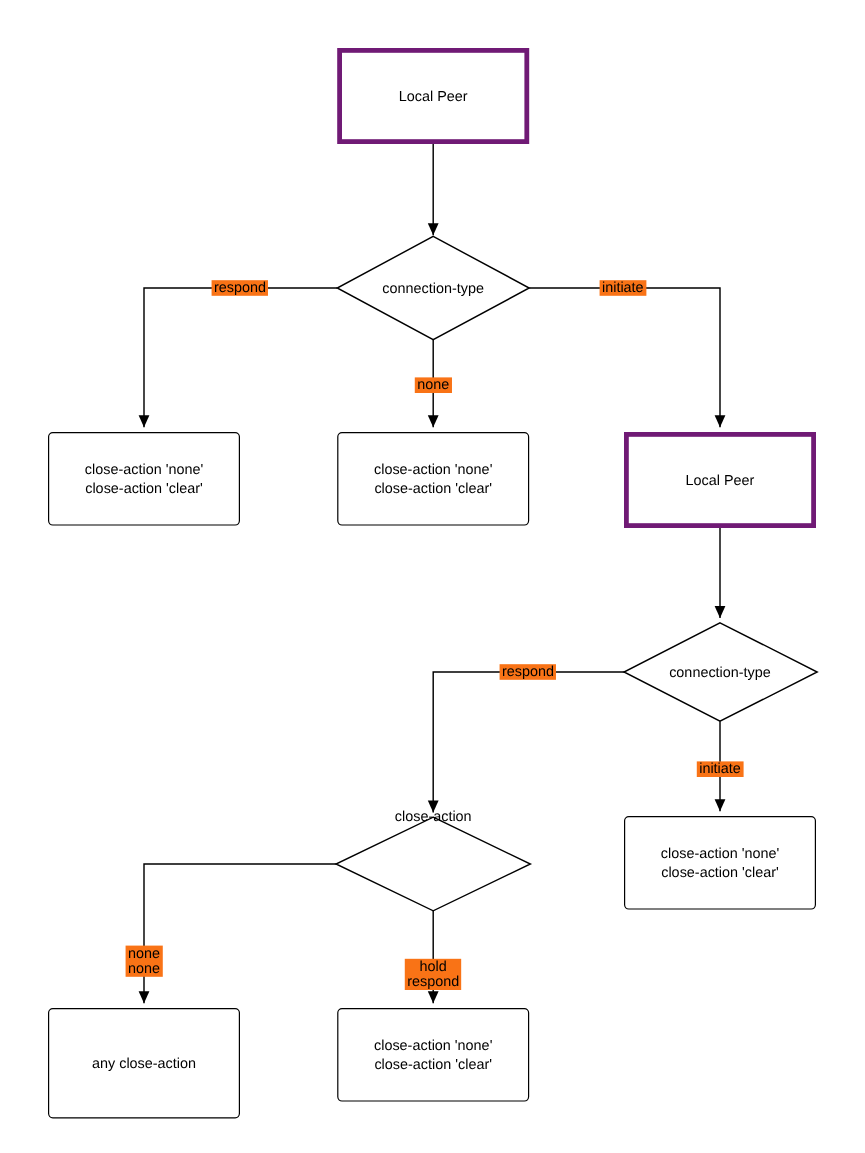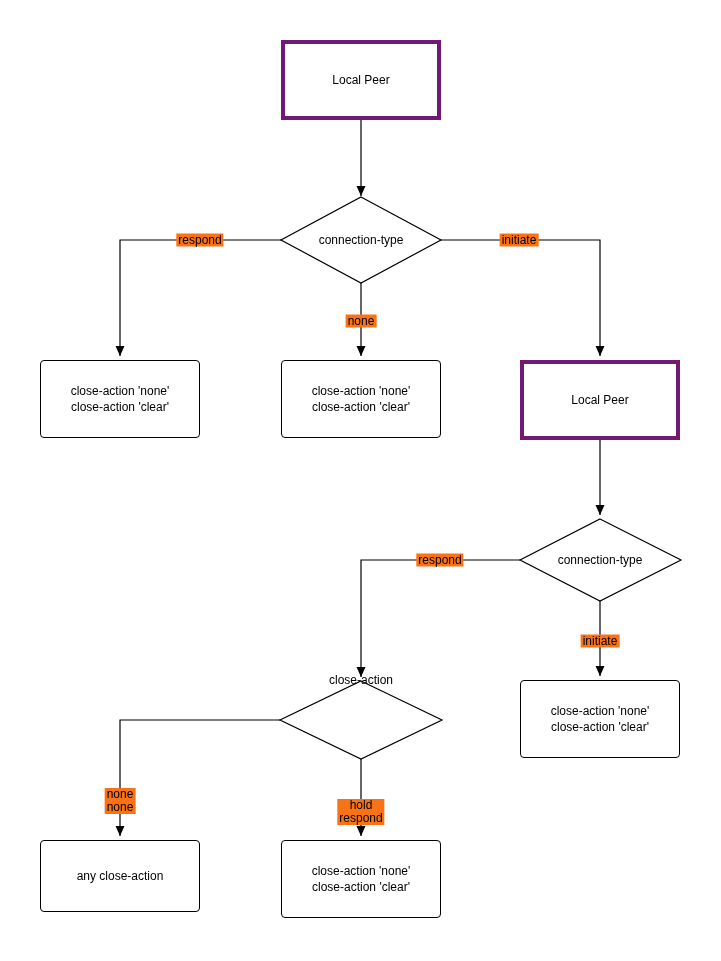--- a/index.html
+++ b/index.html
@@ -102,21 +102,21 @@
   <div class="node rounded" style="left:281px; top:360px; width:160px; height:78px;">
     <div>close-action 'none'</div>
     <div>close-action 'clear'</div>
   </div>
 
   <div class="node rounded" style="left:520px; top:680px; width:160px; height:78px;">
     <div>close-action 'none'</div>
     <div>close-action 'clear'</div>
   </div>
 
-  <div class="node rounded" style="left:40px; top:840px; width:160px; height:72px;">
+  <div class="node rounded" style="left:40px; top:840px; width:160px; height:92px;">
     <div>any close-action</div>
   </div>
 
   <div class="node rounded" style="left:281px; top:840px; width:160px; height:78px;">
     <div>close-action 'none'</div>
     <div>close-action 'clear'</div>
   </div>
 
   <div class="diamond-label" style="left:361px; top:240px;">connection-type</div>
   <div class="diamond-label" style="left:600px; top:560px;">connection-type</div>

